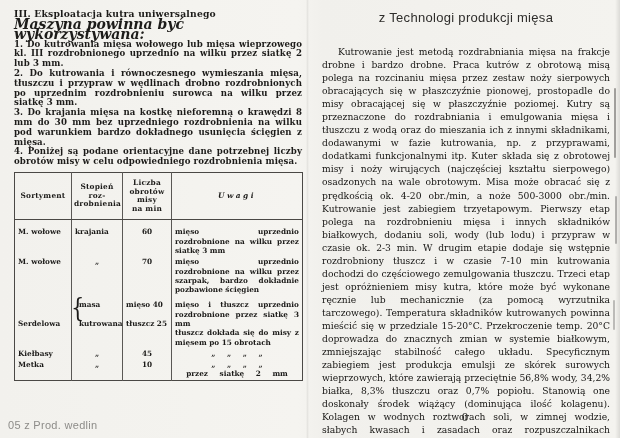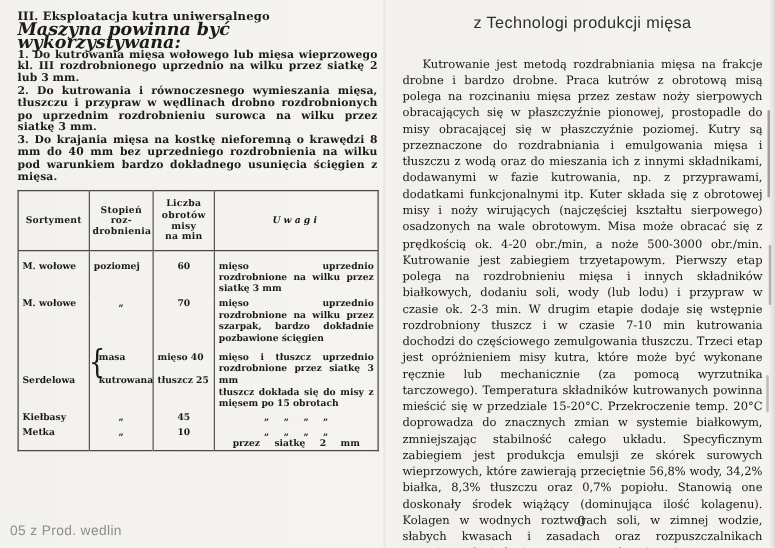--- a/index.html
+++ b/index.html
@@ -60,21 +60,22 @@
 </head>
 <body>
 
 <div class="scan"></div>
 
 <div class="page-left">
   <div class="lp-heading">III. Eksploatacja kutra uniwersalnego</div>
   <div class="lp-intro">Maszyna powinna być wykorzystywana:</div>
   <p class="txt lp-item">1. Do kutrowania mięsa wołowego lub mięsa wieprzowego kl. III rozdrobnionego uprzednio na wilku przez siatkę 2 lub 3 mm.</p>
   <p class="txt lp-item">2. Do kutrowania i równoczesnego wymieszania mięsa, tłuszczu i przypraw w wędlinach drobno rozdrobnionych po uprzednim rozdrobnieniu surowca na wilku przez siatkę 3 mm.</p>
-  <p class="txt lp-item">3. Do krajania mięsa na kostkę nieforemną o krawędzi 8 mm do 40 mm bez uprzedniego rozdrobnienia na wilku pod warunkiem bardzo dokładnego usunięcia ścięgien z mięsa.</p>
+  <p class="txt lp-item">3. Do krajania mięsa na kostkę nieforemną o krawędzi 8 mm do 30 mm bez uprzedniego rozdrobnienia na wilku pod warunkiem bardzo dokładnego usunięcia ścięgien z mięsa.</p>
+  <p class="txt lp-item">4. Poniżej są podane orientacyjne dane potrzebnej liczby obrotów misy w celu odpowiedniego rozdrobnienia mięsa.</p>
 
   <div class="tbl-wrap">
     <table class="kutr">
       <colgroup>
         <col style="width:57px">
           <col style="width:51px">
           <col style="width:49px">
           <col style="width:131px">
       </colgroup>
       <thead>
@@ -85,21 +86,21 @@
           <th class="col-sep" style="white-space:pre-line">Liczba
 obrotów
 misy
 na min</th>
           <th class="col-sep uwagi-h">Uwagi</th>
         </tr>
       </thead>
       <tbody>
         <tr class="gap-top">
           <td>M. wołowe</td>
-          <td class="col-sep">poziomej</td>
+          <td class="col-sep">krajania</td>
           <td class="col-sep c-liczba">60</td>
           <td class="col-sep c-uwagi">mięso uprzednio rozdrobnione na wilku przez siatkę 3 mm</td>
         </tr>
         <tr>
           <td>M. wołowe</td>
           <td class="col-sep" style="text-align:center">„</td>
           <td class="col-sep c-liczba">70</td>
           <td class="col-sep c-uwagi">mięso uprzednio rozdrobnione na wilku przez szarpak, bardzo dokładnie pozbawione ścięgien</td>
         </tr>
         <tr class="gap">

